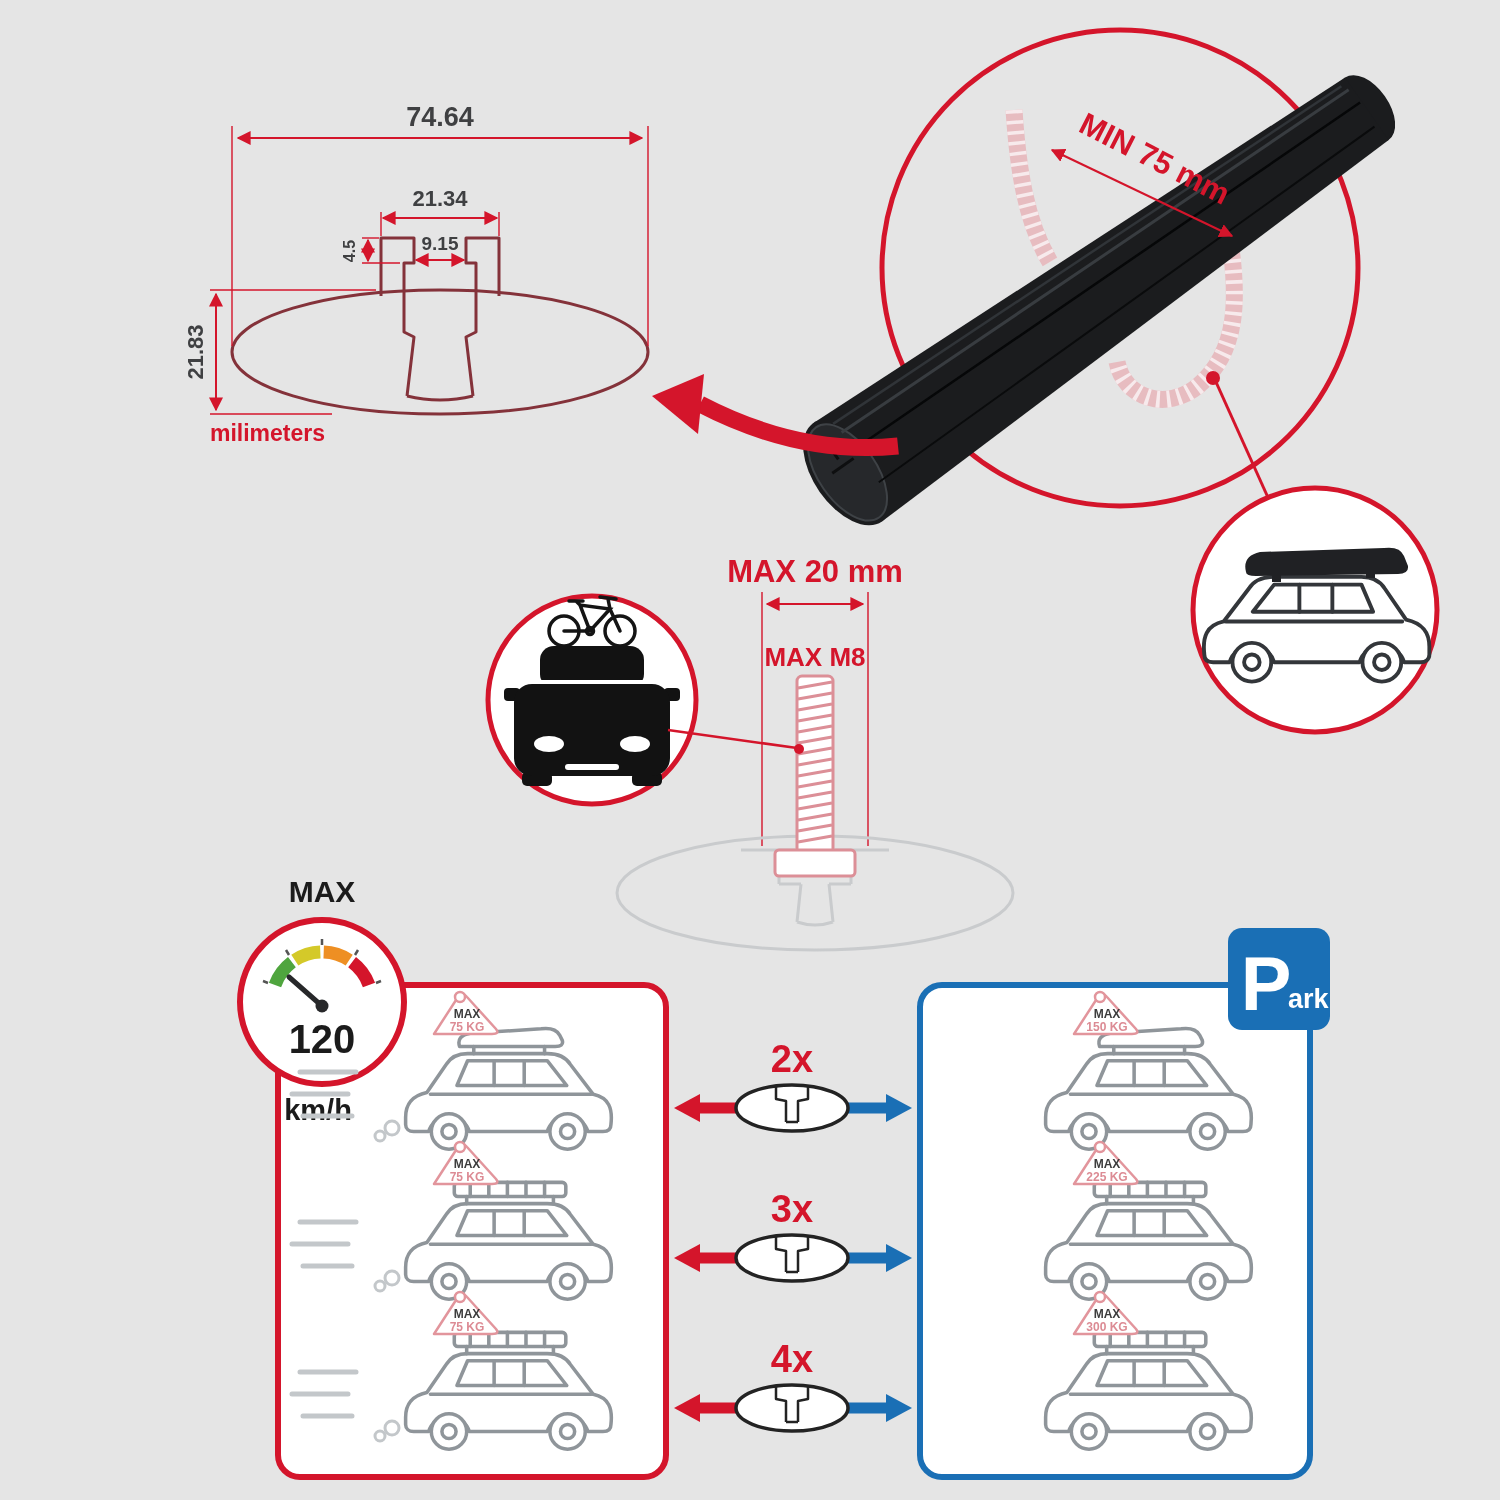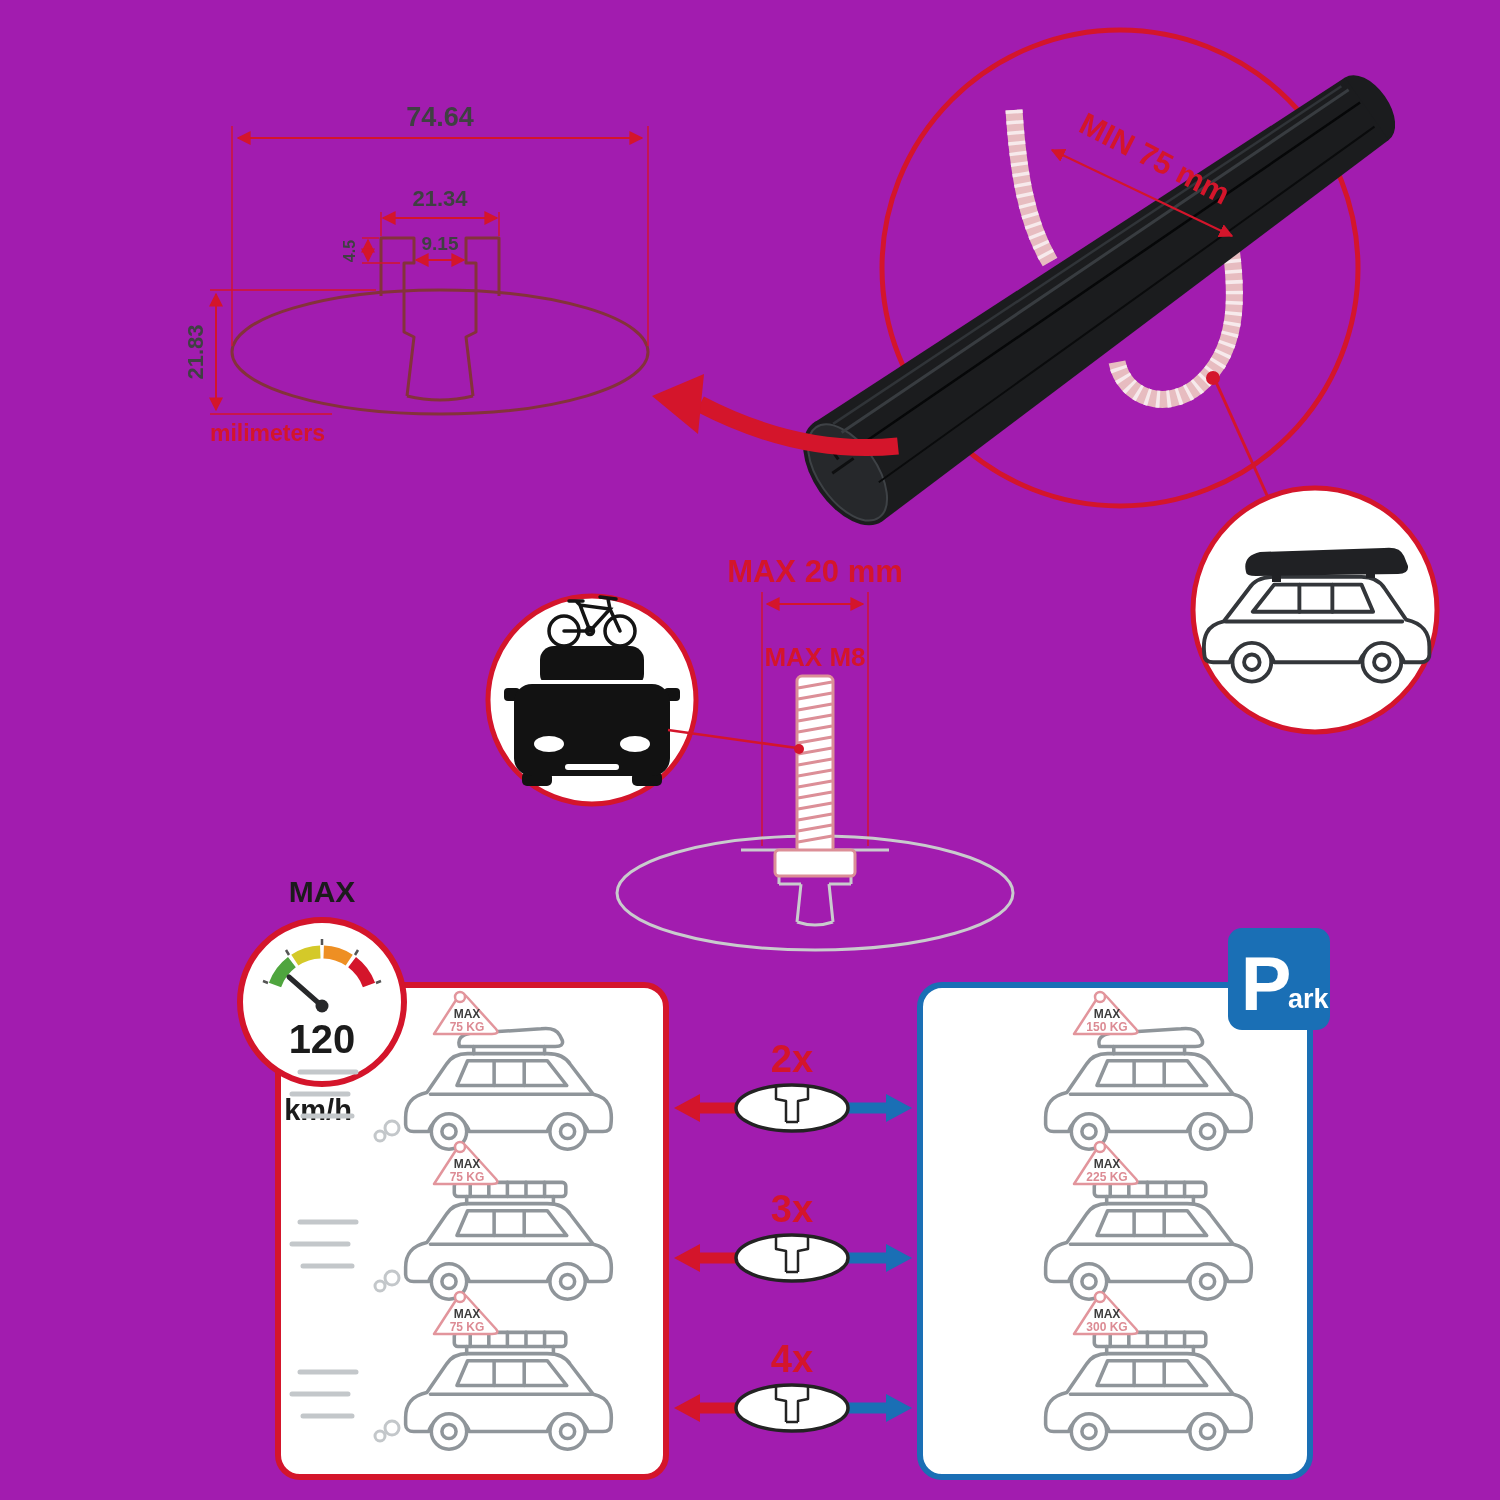--- a/index.html
+++ b/index.html
@@ -1,16 +1,16 @@
 <!DOCTYPE html>
 <html><head>
 <meta charset="utf-8">
 <style>
   html,body{margin:0;padding:0;background:#fff;}
-  .stage{position:relative;width:1500px;height:1500px;background:#a21caf;overflow:hidden;
+  .stage{position:relative;width:1500px;height:1500px;background:#e5e5e5;overflow:hidden;
          font-family:"Liberation Sans","DejaVu Sans",sans-serif;}
   svg{position:absolute;left:0;top:0;}
   text{font-family:"Liberation Sans","DejaVu Sans",sans-serif;}
 
   
   .profile{stroke:#84323a;stroke-width:3;fill:none;stroke-linejoin:round;}
   .dimline{stroke:#d4152b;stroke-width:2;fill:none;
            marker-start:url(#mR);marker-end:url(#mR);}
   .extline{stroke:#d4152b;stroke-width:1.4;fill:none;}
   .dim{fill:#3f4042;font-weight:700;text-anchor:middle;}

